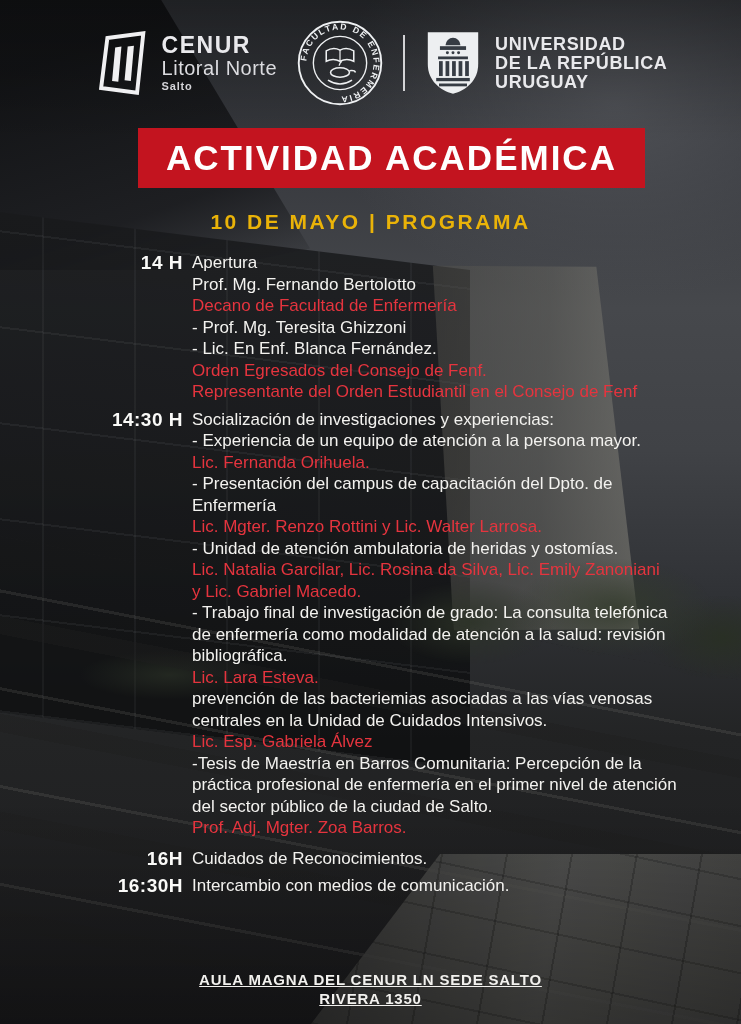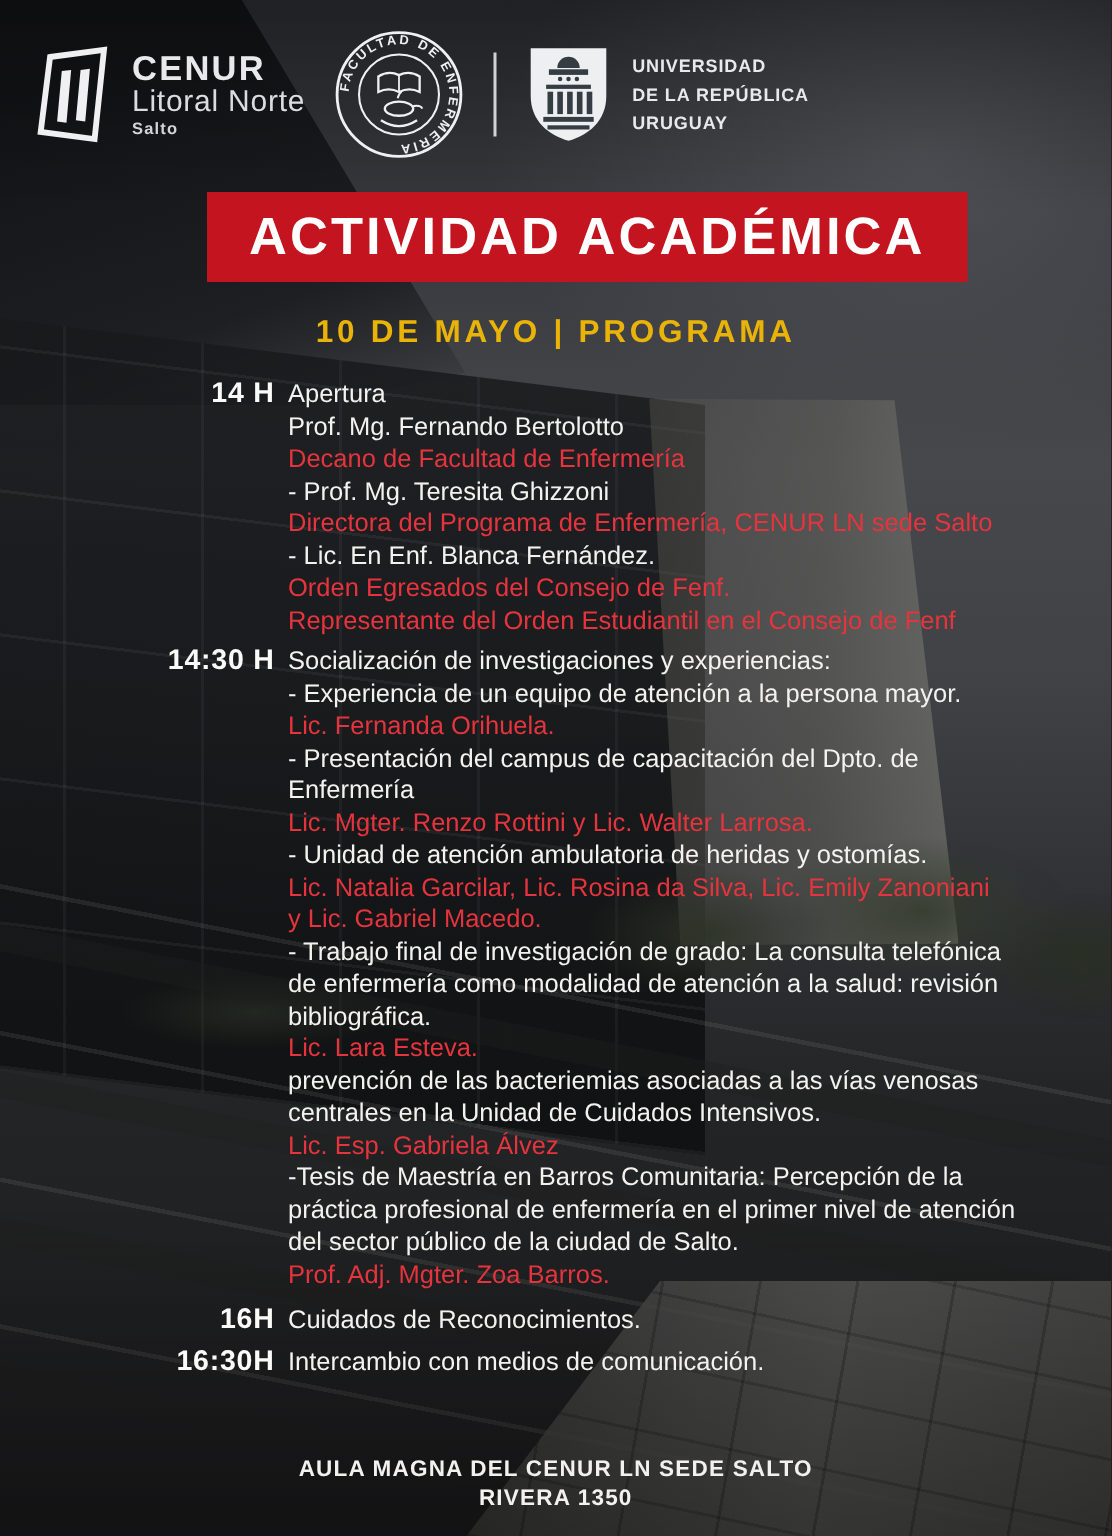--- a/index.html
+++ b/index.html
@@ -35,48 +35,48 @@
     background:repeating-linear-gradient(180deg,transparent 0 52px,rgba(165,163,155,.16) 52px 55px,transparent 55px 78px,rgba(30,30,30,.5) 78px 96px);
     opacity:.8;}
   .bg-pavement{right:0;bottom:0;width:430px;height:170px;
     background:
       repeating-linear-gradient(100deg,rgba(0,0,0,.22) 0 2px,transparent 2px 64px),
       repeating-linear-gradient(12deg,rgba(0,0,0,.18) 0 2px,transparent 2px 46px),
       linear-gradient(100deg,#3b3b3a 0%,#5a5a57 55%,#4c4c4a 100%);
     clip-path:polygon(0 100%,30% 0,100% 0,100% 100%);opacity:.85;}
   .bg-vignette{inset:0;background:linear-gradient(180deg,rgba(0,0,0,.28) 0%,rgba(0,0,0,0) 14%,rgba(0,0,0,0) 78%,rgba(0,0,0,.35) 100%);}
   
-  .header{position:absolute;top:20px;left:0;right:0;display:flex;justify-content:flex-start;align-items:center;gap:20px;padding-left:24px;}
+  .header{position:absolute;top:20px;left:0;right:0;display:flex;justify-content:center;align-items:center;gap:20px;padding-left:24px;}
   .logo-group{display:flex;align-items:center;gap:14px;}
   .cenur-text{display:flex;flex-direction:column;color:#e9e9ec;}
   .cenur-line1{font-size:23px;font-weight:bold;letter-spacing:1.5px;line-height:26px;}
   .cenur-line2{font-size:20px;font-weight:normal;letter-spacing:.5px;line-height:21px;color:#dcdce0;}
   .cenur-line3{font-size:11px;font-weight:bold;letter-spacing:.8px;line-height:15px;color:#d4d4d8;}
   .divider{width:2px;height:56px;background:rgba(240,240,242,.85);}
-  .udelar-text{display:flex;flex-direction:column;color:#e9e9ec;font-size:12px;font-weight:bold;letter-spacing:.6px;line-height:19px;}
+  .udelar-text{display:flex;flex-direction:column;color:#e9e9ec;font-size:18px;font-weight:bold;letter-spacing:.6px;line-height:19px;}
   
   .banner{position:absolute;left:118px;top:128px;width:507px;height:60px;
     background:var(--banner-red,#c3141f);display:flex;align-items:center;justify-content:center;margin-left:20px;}
   .banner-title{color:#fefefe;font-size:35px;font-weight:800;letter-spacing:2px;white-space:nowrap;}
   .subtitle{position:absolute;top:210px;left:0;right:0;text-align:center;
     color:#eab308;font-size:21px;font-weight:bold;letter-spacing:2.5px;white-space:nowrap;}
   
   .schedule{position:absolute;top:252px;left:58px;width:660px;}
   .row{display:flex;align-items:flex-start;}
   .row + .row{margin-top:6px;}
   .row:nth-child(3){margin-top:9px;}
   .time{width:125px;flex:0 0 125px;text-align:right;font-size:19px;font-weight:bold;
     letter-spacing:.5px;line-height:21.5px;margin-right:9px;color:#fafaf8;}
   .lines{flex:1;min-width:0;}
   .line{font-size:17px;line-height:21.5px;white-space:nowrap;}
   .line.w{color:#f3f2ef;}
   .line.r{color:var(--name-red,#e5343e);}
   
   .footer{position:absolute;left:0;right:0;bottom:16px;text-align:center;color:#f2f1ee;}
-  .footer-line{font-size:15px;font-weight:800;letter-spacing:.8px;line-height:19px;}
+  .footer-line{font-size:15px;font-weight:800;letter-spacing:.8px;line-height:19px;text-decoration:underline;}
   svg{display:block;}
 </style>
 </head>
 <body>
 
 <div class="poster" style="--banner-red: #c3141f; --name-red: #e5343e;">
 
   <div class="bg">
     <div class="bg-base"></div>
     <div class="bg-sky"></div>
@@ -161,21 +161,20 @@
   <div class="subtitle">10 DE MAYO | PROGRAMA</div>
 
   <div class="schedule">
       <div class="row">
         <div class="time">14 H</div>
         <div class="lines">
           <div class="line w">Apertura</div>
           <div class="line w">Prof. Mg. Fernando Bertolotto</div>
           <div class="line r">Decano de Facultad de Enfermería</div>
           <div class="line w">- Prof. Mg. Teresita Ghizzoni</div>
-          <div class="line r">Directora del Programa de Enfermería, CENUR LN sede Salto</div>
           <div class="line w">- Lic. En Enf. Blanca Fernández.</div>
           <div class="line r">Orden Egresados del Consejo de Fenf.</div>
           <div class="line r">Representante del Orden Estudiantil en el Consejo de Fenf</div>
         </div>
       </div>
       <div class="row">
         <div class="time">14:30 H</div>
         <div class="lines">
           <div class="line w">Socialización de investigaciones y experiencias:</div>
           <div class="line w">- Experiencia de un equipo de atención a la persona mayor.</div>

